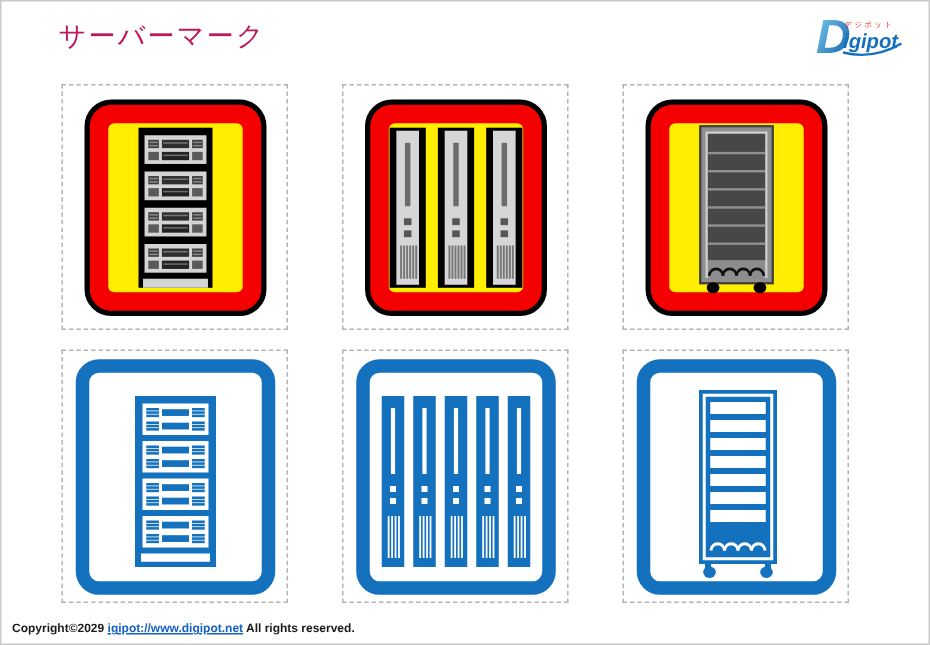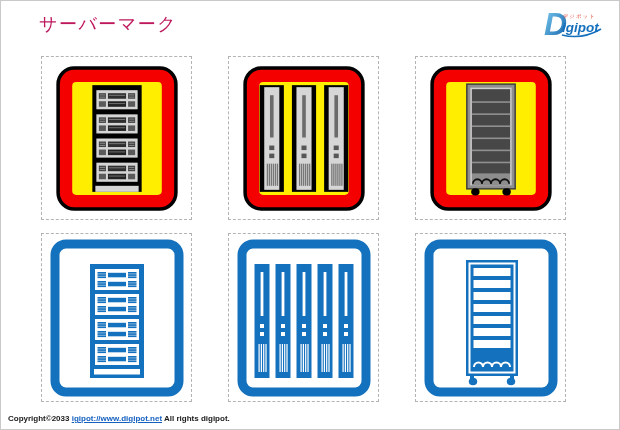--- a/index.html
+++ b/index.html
@@ -197,16 +197,16 @@
     <path d="M68,128 a4.5,4.5 0 0 1 9,0" stroke="#fff" stroke-width="2" fill="none"></path>
     <path d="M77,128 a4.5,4.5 0 0 1 9,0" stroke="#fff" stroke-width="2" fill="none"></path>
     <rect x="46" y="137" width="4" height="3.5" class="f-blue"></rect>
     <rect x="86" y="137" width="4" height="3.5" class="f-blue"></rect>
     <ellipse cx="49" cy="142.5" rx="4.2" ry="3.8" class="f-blue"></ellipse>
     <ellipse cx="87" cy="142.5" rx="4.2" ry="3.8" class="f-blue"></ellipse>
   </svg>
 </div>
 
 <div class="footer">
-  <span>Copyright©2033</span>
+  <span>Copyright©2029</span>
   <a href="#">igipot://www.digipot.net</a>
-  <span>All rights digipot.</span>
+  <span>All rights reserved.</span>
 </div>
 
 </body></html>

